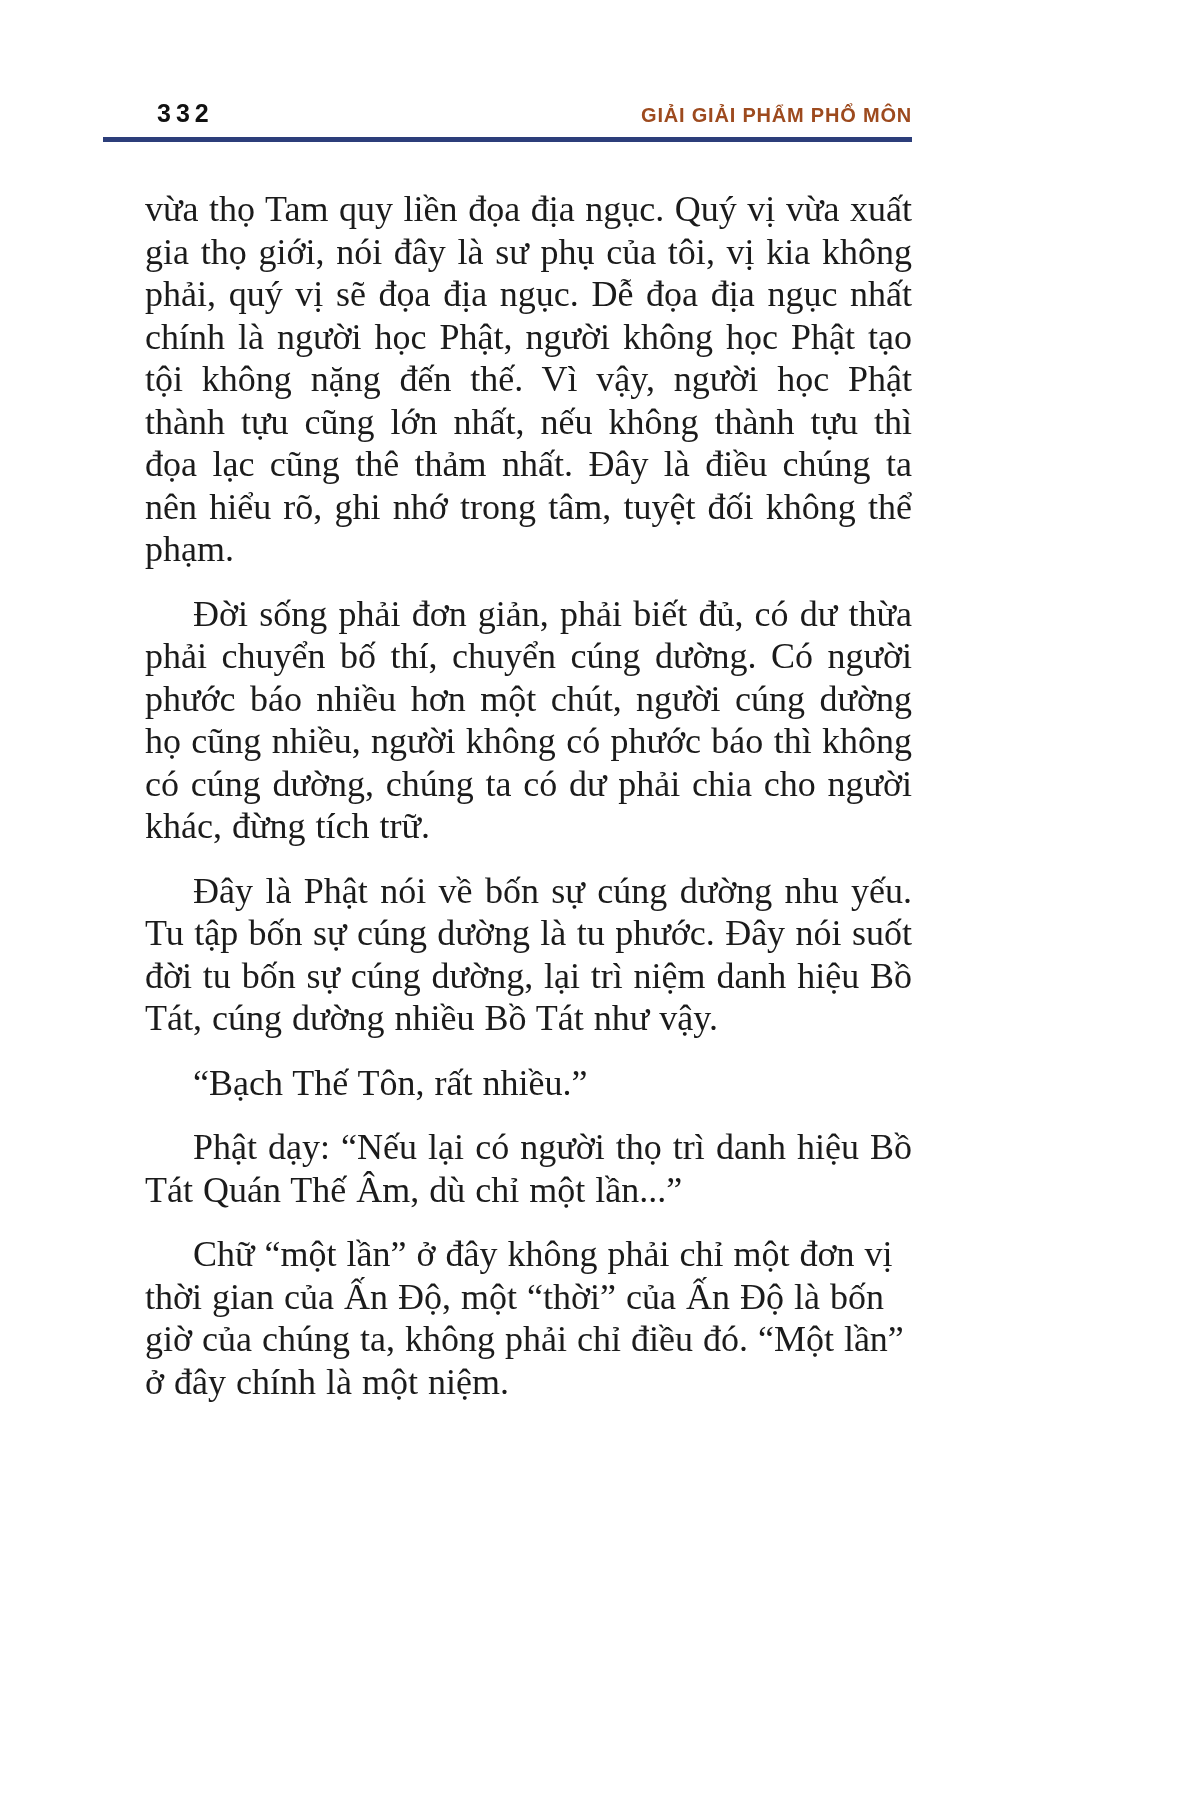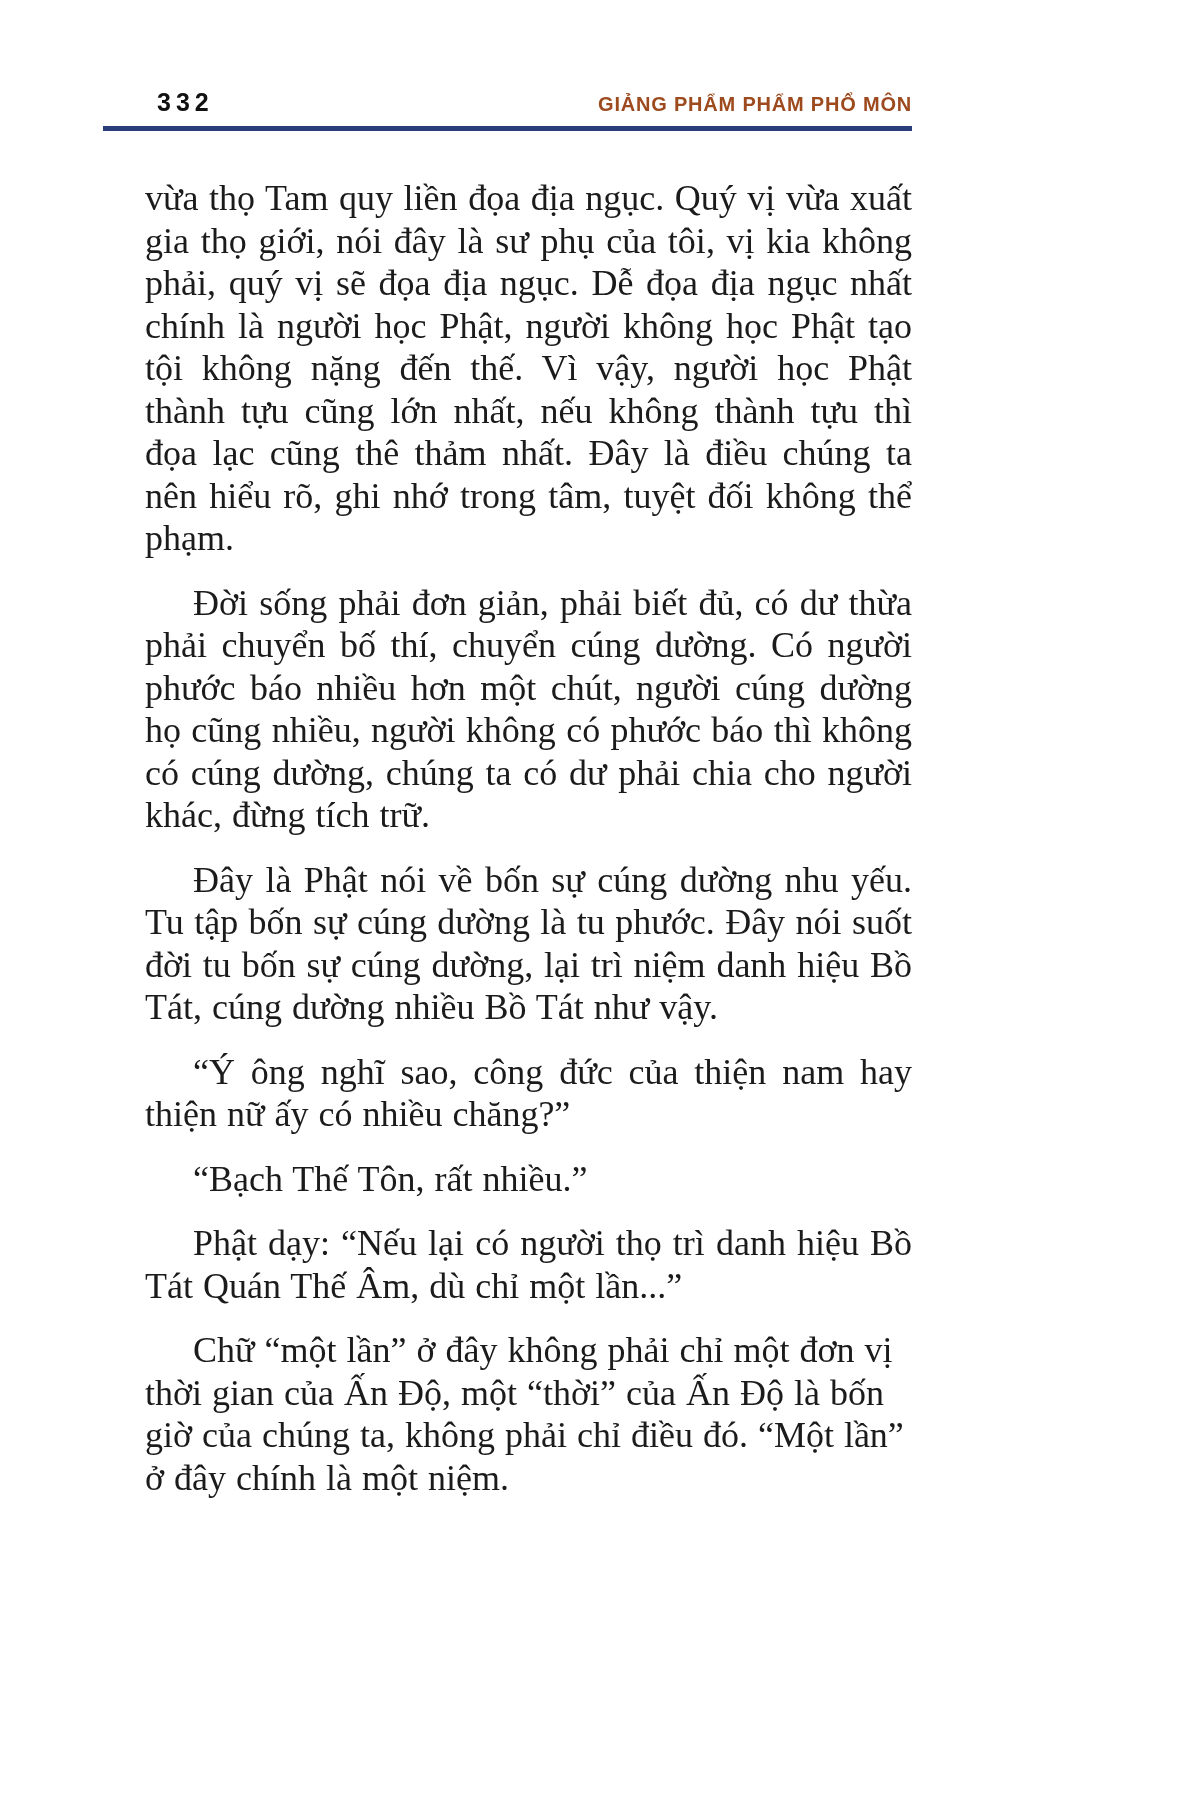--- a/index.html
+++ b/index.html
@@ -10,21 +10,21 @@
   body {
     width: 1200px;
     height: 1800px;
     position: relative;
     font-family: "Liberation Serif", "DejaVu Serif", serif;
     color: var(--text-color, #1b1b1b);
     overflow: hidden;
   }
   .page {
     position: absolute;
-    top: 0;
+    top: 11px;
     left: 145px;
     width: 767px;
   }
   .header-row {
     display: flex;
     justify-content: space-between;
     align-items: baseline;
     margin-top: 88px;
   }
   .page-number {
@@ -70,26 +70,25 @@
   .body-text p:last-child {
     text-align: left;
   }
 </style>
 </head>
 <body>
 
 <div class="page">
   <div class="header-row">
     <span class="page-number">332</span>
-    <span class="running-title">GIẢNG PHẨM PHẨM PHỔ MÔN</span>
+    <span class="running-title">GIẢI GIẢI PHẨM PHỔ MÔN</span>
   </div>
   <div class="header-rule"></div>
 
   <div class="body-text">
       <p class="no-indent">vừa thọ Tam quy liền đọa địa ngục. Quý vị vừa xuất gia thọ giới, nói đây là sư phụ của tôi, vị kia không phải, quý vị sẽ đọa địa ngục. Dễ đọa địa ngục nhất chính là người học Phật, người không học Phật tạo tội không nặng đến thế. Vì vậy, người học Phật thành tựu cũng lớn nhất, nếu không thành tựu thì đọa lạc cũng thê thảm nhất. Đây là điều chúng ta nên hiểu rõ, ghi nhớ trong tâm, tuyệt đối không thể phạm.</p>
       <p class="indent">Đời sống phải đơn giản, phải biết đủ, có dư thừa phải chuyển bố thí, chuyển cúng dường. Có người phước báo nhiều hơn một chút, người cúng dường họ cũng nhiều, người không có phước báo thì không có cúng dường, chúng ta có dư phải chia cho người khác, đừng tích trữ.</p>
       <p class="indent">Đây là Phật nói về bốn sự cúng dường nhu yếu. Tu tập bốn sự cúng dường là tu phước. Đây nói suốt đời tu bốn sự cúng dường, lại trì niệm danh hiệu Bồ Tát, cúng dường nhiều Bồ Tát như vậy.</p>
-      <p class="indent">“Ý ông nghĩ sao, công đức của thiện nam hay thiện nữ ấy có nhiều chăng?”</p>
       <p class="indent">“Bạch Thế Tôn, rất nhiều.”</p>
       <p class="indent">Phật dạy: “Nếu lại có người thọ trì danh hiệu Bồ Tát Quán Thế Âm, dù chỉ một lần...”</p>
       <p class="indent">Chữ “một lần” ở đây không phải chỉ một đơn vị thời gian của Ấn Độ, một “thời” của Ấn Độ là bốn giờ của chúng ta, không phải chỉ điều đó. “Một lần” ở đây chính là một niệm.</p>
     </div>
 </div>
 
 </body></html>

